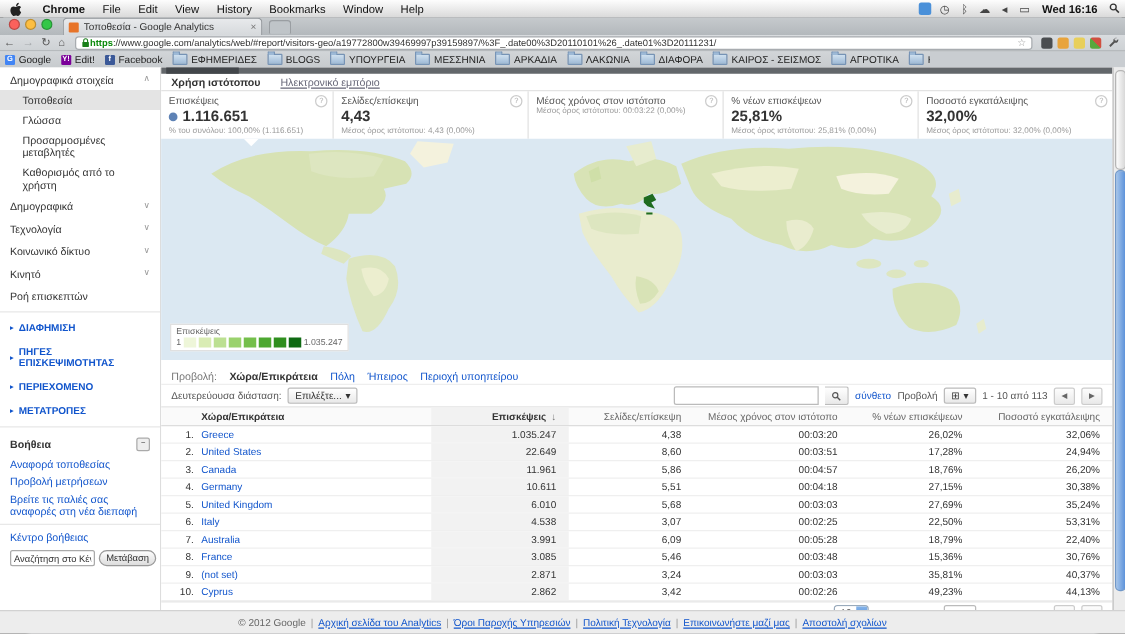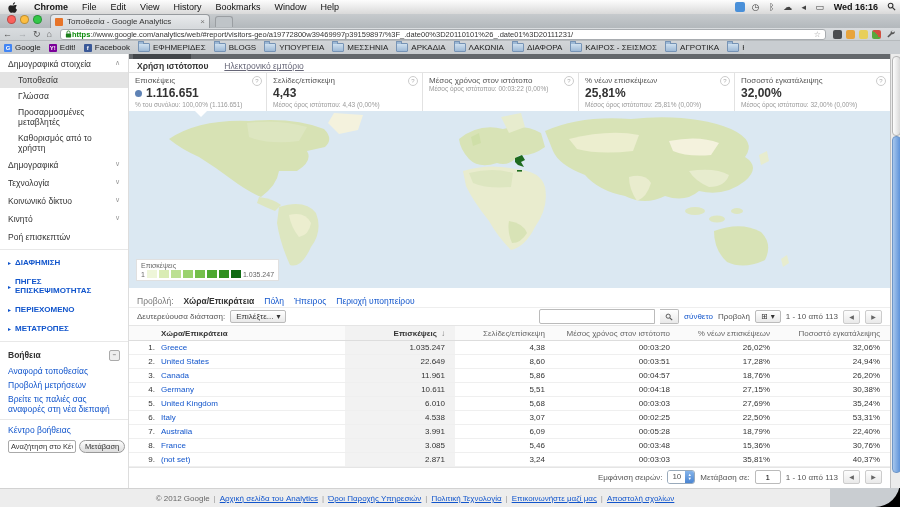--- a/index.html
+++ b/index.html
@@ -148,21 +148,21 @@
   .rows-select .stepper{background:linear-gradient(#85b4ea,#4a85d2);color:#fff;font-size:4px;
     width:9px;display:flex;flex-direction:column;align-items:center;justify-content:center;line-height:4px;}
   #goto-input{width:20px;height:10px;border:1px solid #bbb;border-radius:2px;font-size:8px;text-align:center;font-family:inherit;}
 
   #scrollbar{position:absolute;left:890px;top:0;width:10px;height:434px;background:#ececec;border-left:1px solid #c0c0c0;box-sizing:border-box;}
   #scroll-thumb-top{position:absolute;left:1px;top:2px;width:7px;height:78px;background:linear-gradient(90deg,#fdfdfd,#d8d8d8);
     border:1px solid #b5b5b5;border-radius:4px;}
   #scroll-thumb-blue{position:absolute;left:1px;top:82px;width:7px;height:335px;
     background:linear-gradient(90deg,#a6c6ec,#5e93da);border:1px solid #6f97c8;border-radius:4px;}
 
-  #ga-footer{position:absolute;left:0;top:488px;width:830px;height:19px;background:#ededed;
+  #ga-footer{position:absolute;left:0;top:488px;width:900px;height:19px;background:#ededed;
     border-top:1px solid #d2d2d2;display:flex;align-items:center;justify-content:center;
     font-size:8px;color:#666;gap:4px;}
   #ga-footer a{color:#1155cc;text-decoration:underline;}
   .fsep{color:#999;}
   .magglass{display:block;}
 </style>
 </head>
 <body>
 
 <div id="screen">
@@ -594,20 +594,29 @@
         </div>
         <div class="trow">
           <span class="c-rank">9.</span>
           <span class="c-country">(not set)</span>
           <span class="c-num c-visits">2.871</span>
           <span class="c-num c-pages">3,24</span>
           <span class="c-num c-time">00:03:03</span>
           <span class="c-num c-new">35,81%</span>
           <span class="c-num c-bounce">40,37%</span>
         </div>
+        <div class="trow">
+          <span class="c-rank">10.</span>
+          <span class="c-country">Cyprus</span>
+          <span class="c-num c-visits">2.862</span>
+          <span class="c-num c-pages">3,42</span>
+          <span class="c-num c-time">00:02:26</span>
+          <span class="c-num c-new">49,23%</span>
+          <span class="c-num c-bounce">44,13%</span>
+        </div>
 
         <div id="tbl-pagination">
           <span>Εμφάνιση σειρών:</span>
           <span class="rows-select">
             <span class="val">10</span>
             <span class="stepper">
                 <span>▲</span>
                 <span>▼</span>
               </span>
           </span>

